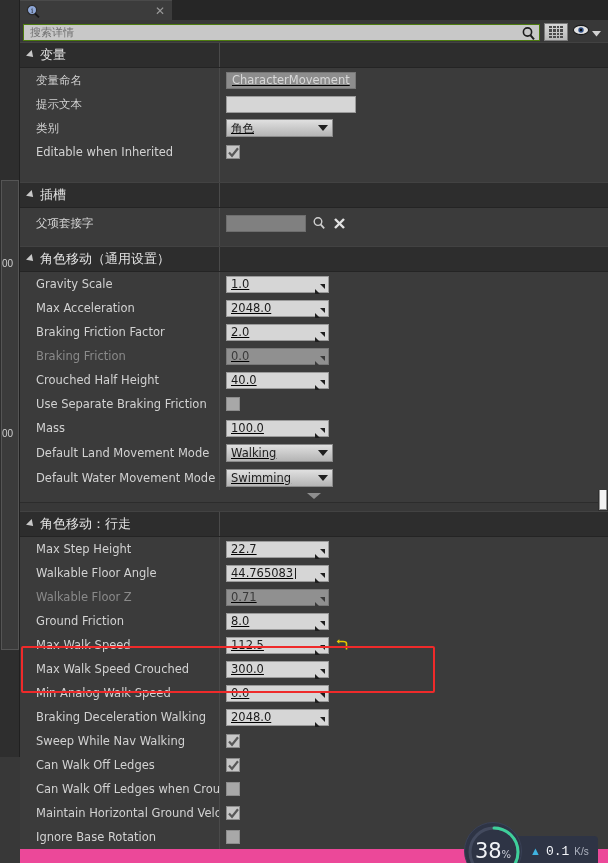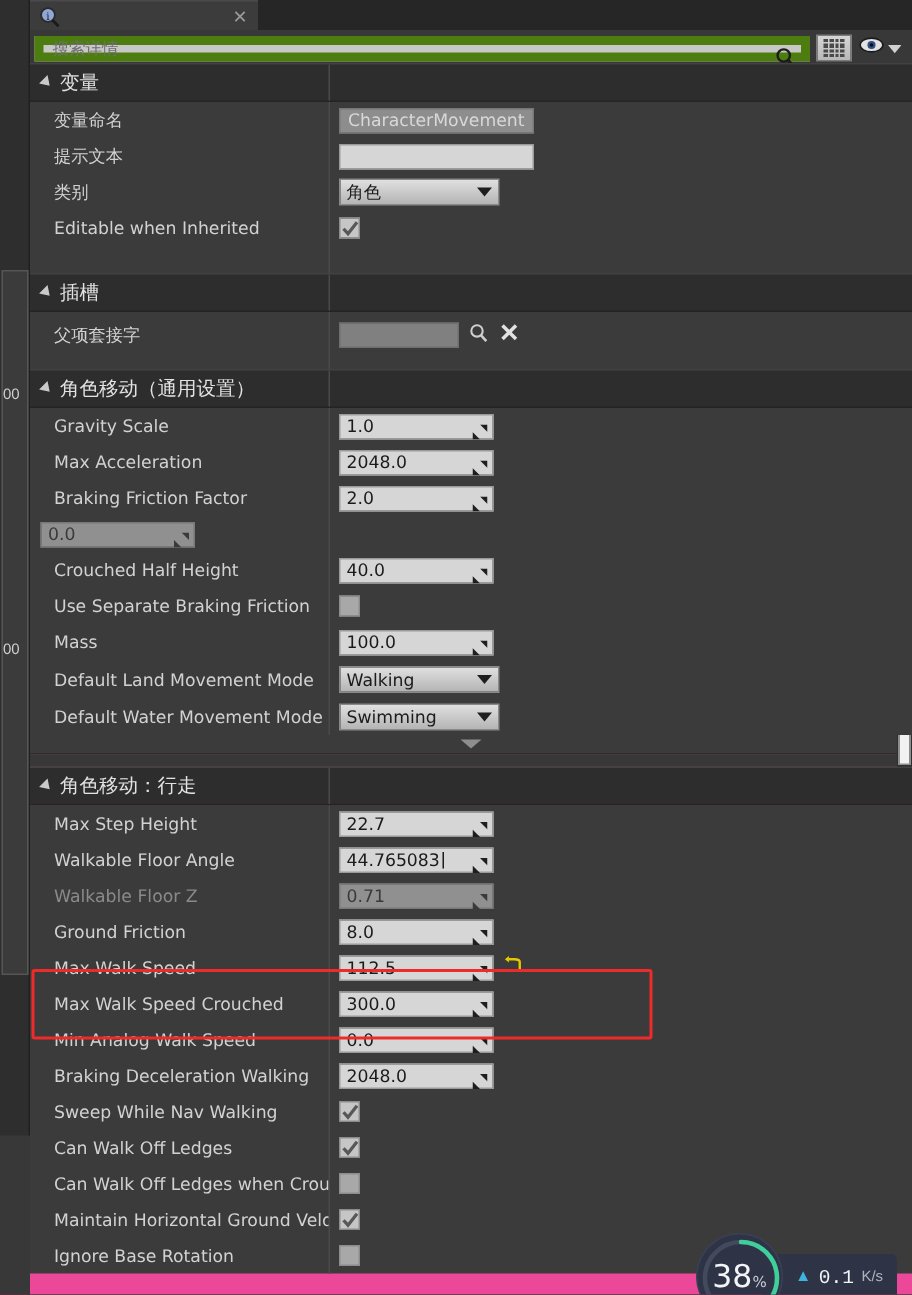--- a/index.html
+++ b/index.html
@@ -40,21 +40,21 @@
   .tab-label{color:#fef9c3;font-size:12px;flex:1;
     font-family:"DejaVu Sans","Liberation Sans",sans-serif;margin-top:38px;}
   .tab-close{color:#9a9a9a;font-size:12px;width:12px;text-align:center;cursor:default;}
 
   
   .searchrow{
     position:absolute;left:20px;top:22px;width:588px;height:20px;
     display:flex;align-items:center;padding:0 3px;gap:4px;background:#383838;
   }
   .searchbox{
-    flex:1;height:17px;background:#c8c8c8;border:6px solid #4d7c0f;
+    flex:1;height:17px;background:#c8c8c8;border:1px solid #4d7c0f;
     position:relative;display:flex;align-items:center;padding:0 6px;
   }
   .searchbox .ph{color:#6f6f6f;font-size:11px;
     font-family:"DejaVu Sans","Liberation Sans",sans-serif;}
   .search-mag{position:absolute;right:3px;top:1px;}
   .viewbtn{
     width:24px;height:18px;background:linear-gradient(#d6d6d6,#b8b8b8);
     border:1px solid #7b7b7b;display:flex;align-items:center;justify-content:center;
   }
   .grid-glyph{width:14px;height:12px;display:grid;grid-template-columns:repeat(4,1fr);
@@ -97,21 +97,21 @@
   .rows:before{
     content:"";position:absolute;left:199px;top:0;bottom:0;width:1px;background:#4a4a4a;
   }
   .row{height:24px;display:flex;align-items:center;position:relative;}
   .row .lbl{
     width:199px;padding-left:16px;color:#d2d2d2;font-size:11.5px;
     white-space:nowrap;overflow:hidden;
     font-family:"DejaVu Sans","Liberation Sans",sans-serif;
   }
   .row.dim .lbl{color:#8a8a8a;}
-  .row .val{flex:1;padding-left:7px;display:flex;align-items:flex-start;gap:6px;}
+  .row .val{flex:1;padding-left:7px;display:flex;align-items:center;gap:6px;text-decoration:underline;}
 
   
   .numfield{
     width:103px;height:17px;background:#d6d6d6;border:1px solid #9a9a9a;
     display:flex;align-items:center;padding:0 4px;position:relative;
   }
   .numfield.ro{background:#909090;border-color:#787878;}
   .numfield .nv{color:#1b1b1b;font-size:11.5px;
     font-family:"DejaVu Sans","Liberation Sans",sans-serif;}
   .numfield.ro .nv{color:#3a3a3a;}
@@ -384,20 +384,21 @@
           <span class="spin">
             <svg width="10" height="10" viewBox="0 0 10 10">
                   <polygon points="10,0 10,5 5,0" fill="#1e1e1e"></polygon>
                   <polygon points="0,10 5,10 0,5" fill="#1e1e1e"></polygon>
                 </svg></span>
         </span>
           </span>
       </div>
 
       <div class="row dim">
+        <span class="lbl">Braking Friction</span>
         <span class="val">
             <span class="numfield ro">
           <span class="nv">0.0</span>
           <span class="spin">
             <svg width="10" height="10" viewBox="0 0 10 10">
                   <polygon points="10,0 10,5 5,0" fill="#3a3a3a"></polygon>
                   <polygon points="0,10 5,10 0,5" fill="#3a3a3a"></polygon>
                 </svg></span>
         </span>
           </span>

